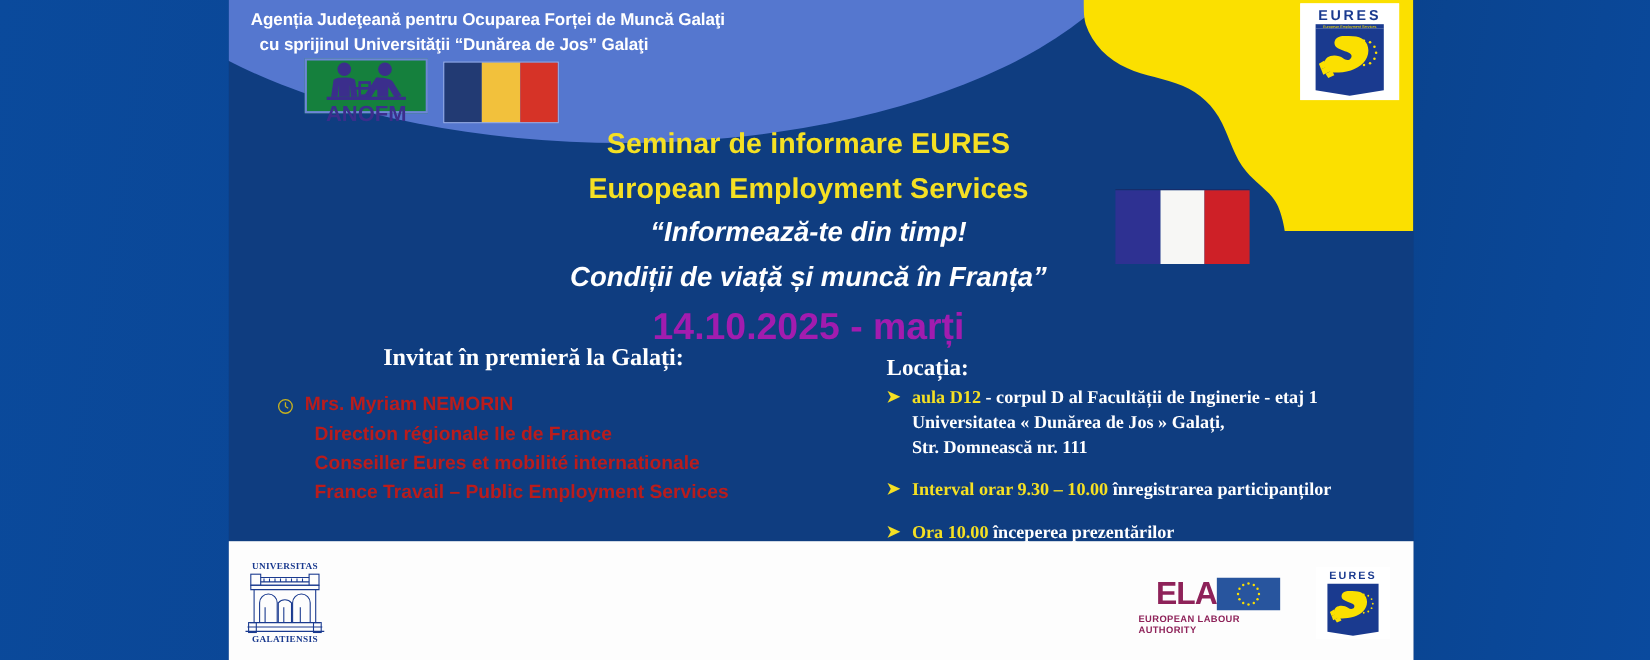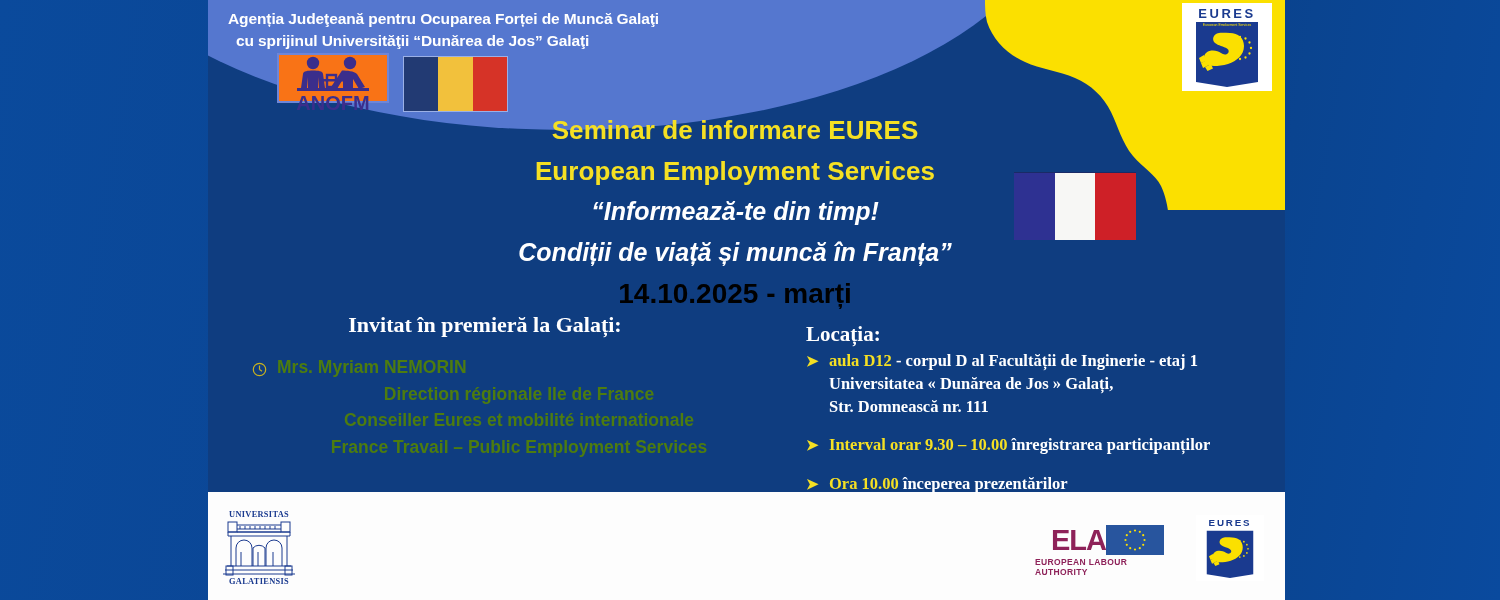--- a/index.html
+++ b/index.html
@@ -41,21 +41,21 @@
   .hdr {
     position:absolute; left:228px; top:8px; width:760px;
     color:#ffffff; font-weight:bold; font-size:15.5px; line-height:1.45;
     letter-spacing:-.1px; z-index:6;
   }
   .hdr .l2 { padding-left:8px; }
 
   
   .anofm-logo {
     position:absolute; left:277px; top:53px; width:112px; height:50px;
-    background:#f97316; border:2px solid #6e86d8; z-index:7;
+    background:#15803d; border:2px solid #6e86d8; z-index:7;
   }
   .ro-flag {
     position:absolute; left:403px; top:56px; width:105px; height:56px;
     display:flex; border:1px solid #9bb0e6; z-index:7;
   }
   .ro-flag i { flex:1 1 0; }
   .ro-flag .b { background:#223a73; }
   .ro-flag .y { background:#f2c13c; }
   .ro-flag .r { background:#d63327; }
 
@@ -77,31 +77,31 @@
 
   
   .title-block { position:absolute; left:300px; top:110px; width:870px; text-align:center; z-index:6; }
   .t-main {
     color:#f5e023; font-weight:bold; font-size:26px; line-height:1.56;
     letter-spacing:.1px;
   }
   .t-quote {
     color:#ffffff; font-weight:bold; font-style:italic; font-size:25px; line-height:1.62;
   }
-  .t-date { color:#000000; font-weight:bold; font-size:28px; margin-top:6px; }
+  .t-date { color:#a21caf; font-weight:bold; font-size:34px; margin-top:6px; }
 
   
   .invited-head {
     position:absolute; left:250px; top:312px; width:470px; text-align:center;
     color:#ffffff; font-family:"Liberation Serif", serif; font-weight:bold;
     font-size:22px; z-index:6;
   }
   .invited-list {
     position:absolute; left:252px; top:354px; width:500px; z-index:6;
-    color:#4d7c0f; font-weight:bold; font-size:17.5px; line-height:1.52;text-align:center;
+    color:#b91c1c; font-weight:bold; font-size:17.5px; line-height:1.52;
   }
   .invited-list .row1 { display:flex; align-items:flex-start; gap:10px; }
   .clock-ico { width:15px; height:15px; flex:0 0 15px; margin-top:4px; }
   .invited-list .sub { padding-left:34px; }
 
   
   .loc { position:absolute; left:806px; top:322px; width:470px; z-index:6;
     font-family:"Liberation Serif", serif; }
   .loc-title { color:#ffffff; font-weight:bold; font-size:21px; margin-bottom:3px; }
   .loc-item { display:flex; gap:9px; font-size:16.5px; line-height:1.38; margin-bottom:2px; }

